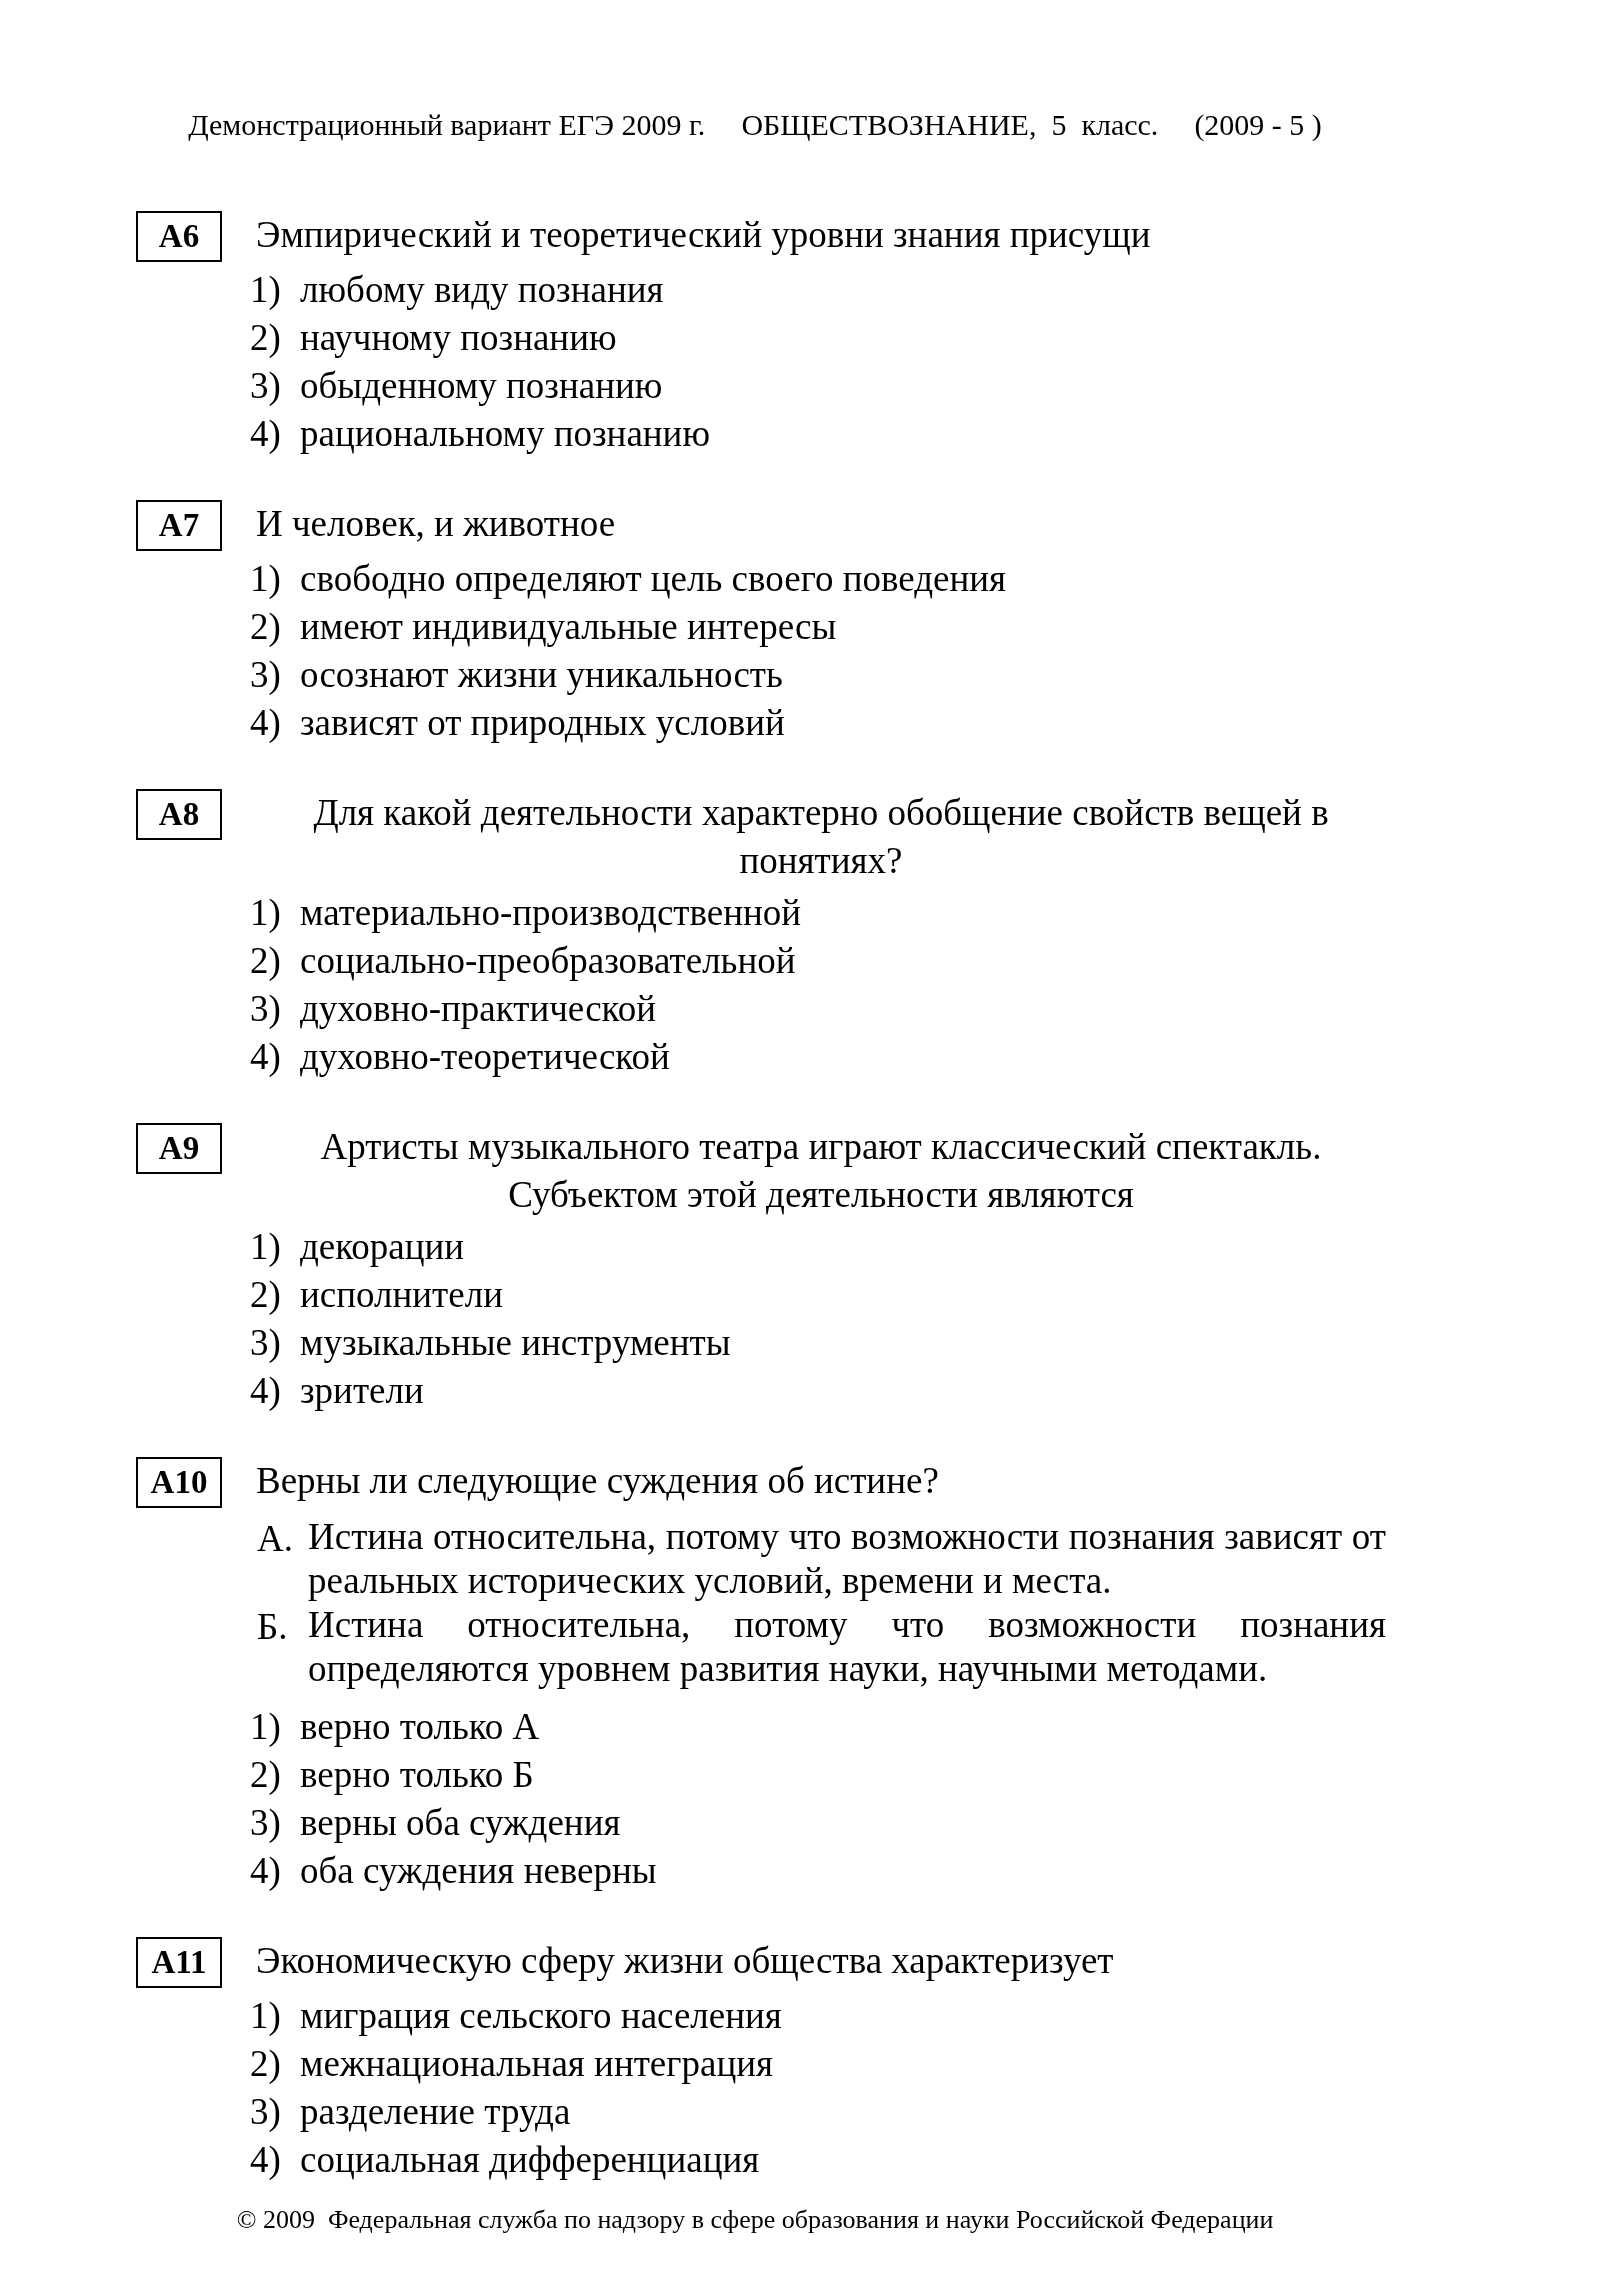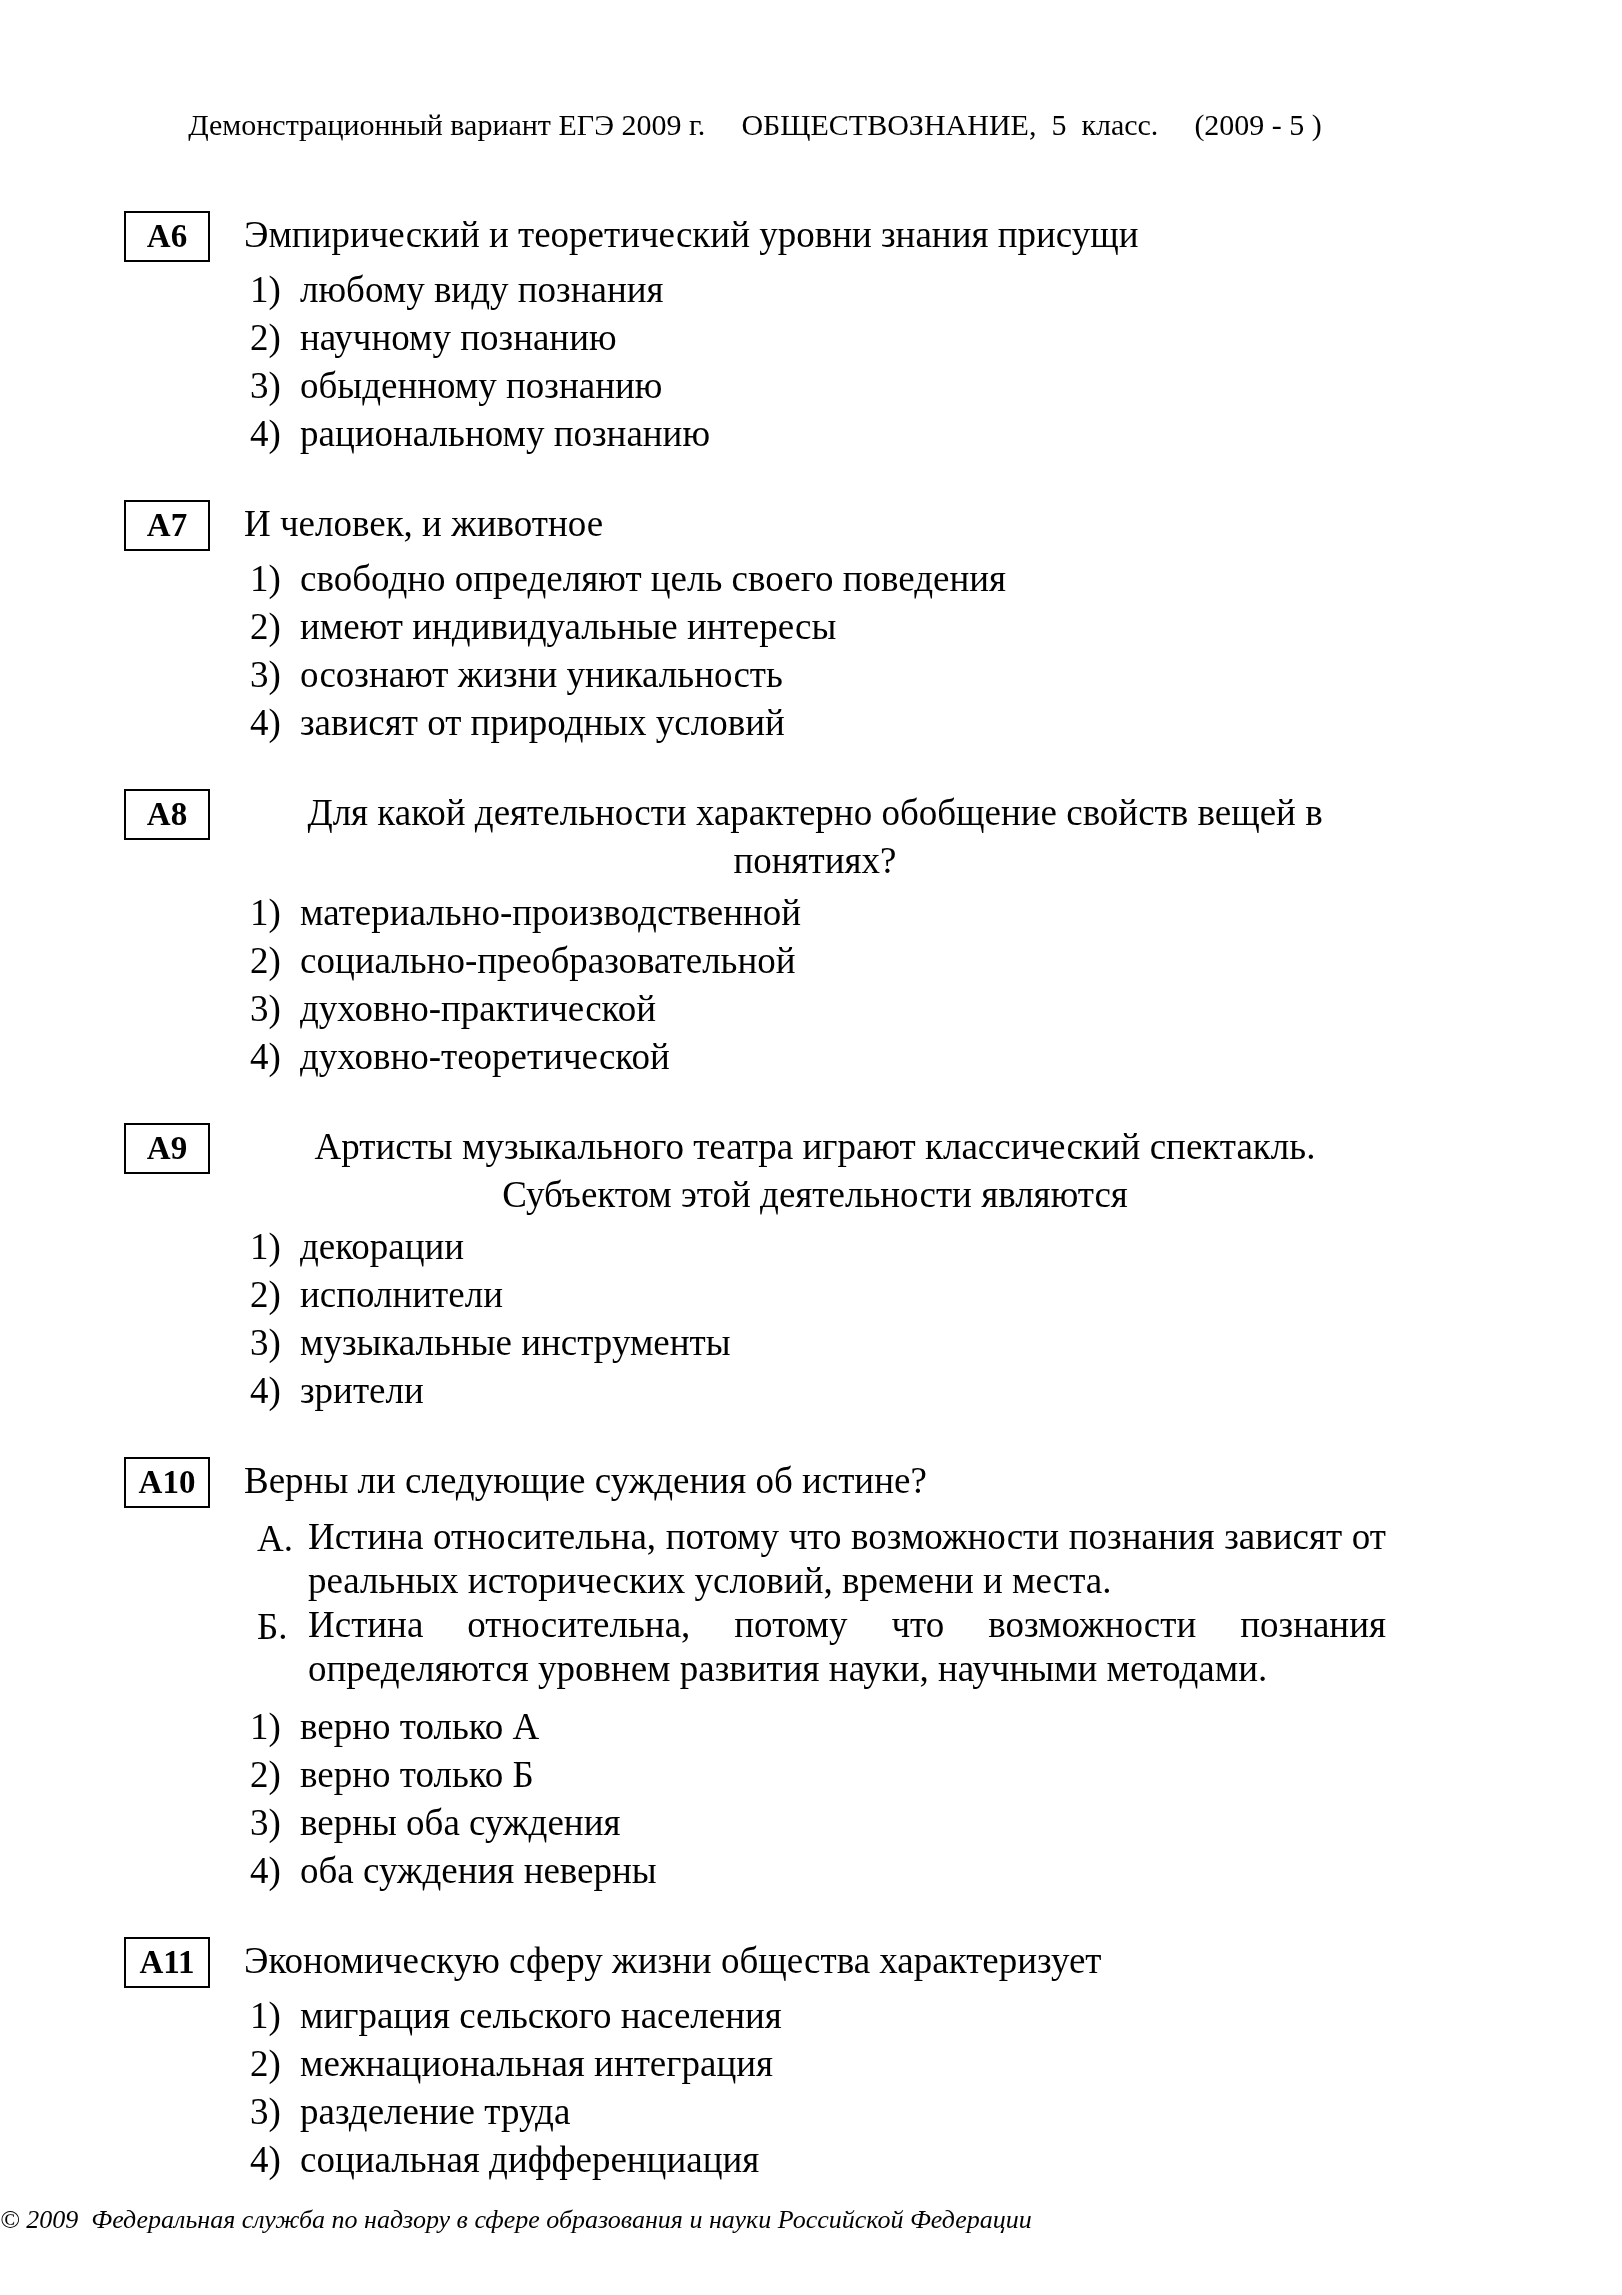--- a/index.html
+++ b/index.html
@@ -38,38 +38,39 @@
     flex: 0 0 auto;
     min-width: 86px;
     height: 51px;
     border: 2px solid #000000;
     display: flex;
     align-items: center;
     justify-content: center;
     font-weight: bold;
     font-size: 33px;
     padding: 0 10.5px;
+    margin-left: 12px;
   }
   .q-text { line-height: 48px; text-align: center; }
   .options { margin-top: 3.9px; margin-left: 126px; }
   .option { display: flex; line-height: 48px; }
   .opt-num { flex: 0 0 50px; }
   .opt-text { flex: 1 1 auto; }
   .statements { margin-top: 7.9px; margin-left: 133px; }
   .statement { display: flex; line-height: 48px; }
   .st-label { flex: 0 0 51px; }
   .st-text { flex: 1 1 auto; text-align: justify; line-height: 44px; }
   .options.extra-gap { margin-top: 11.8px; }
   .footer {
     position: absolute;
     left: 0;
     right: 0;
     bottom: 60px;
+    text-align: center;
     font-size: 26px;
-    font-style: italic;
   }
   .footer span { white-space: pre; }
 </style>
 </head>
 <body>
 
 <div class="page">
 
   <div class="header">
     <span>Демонстрационный вариант ЕГЭ 2009 г.</span>

